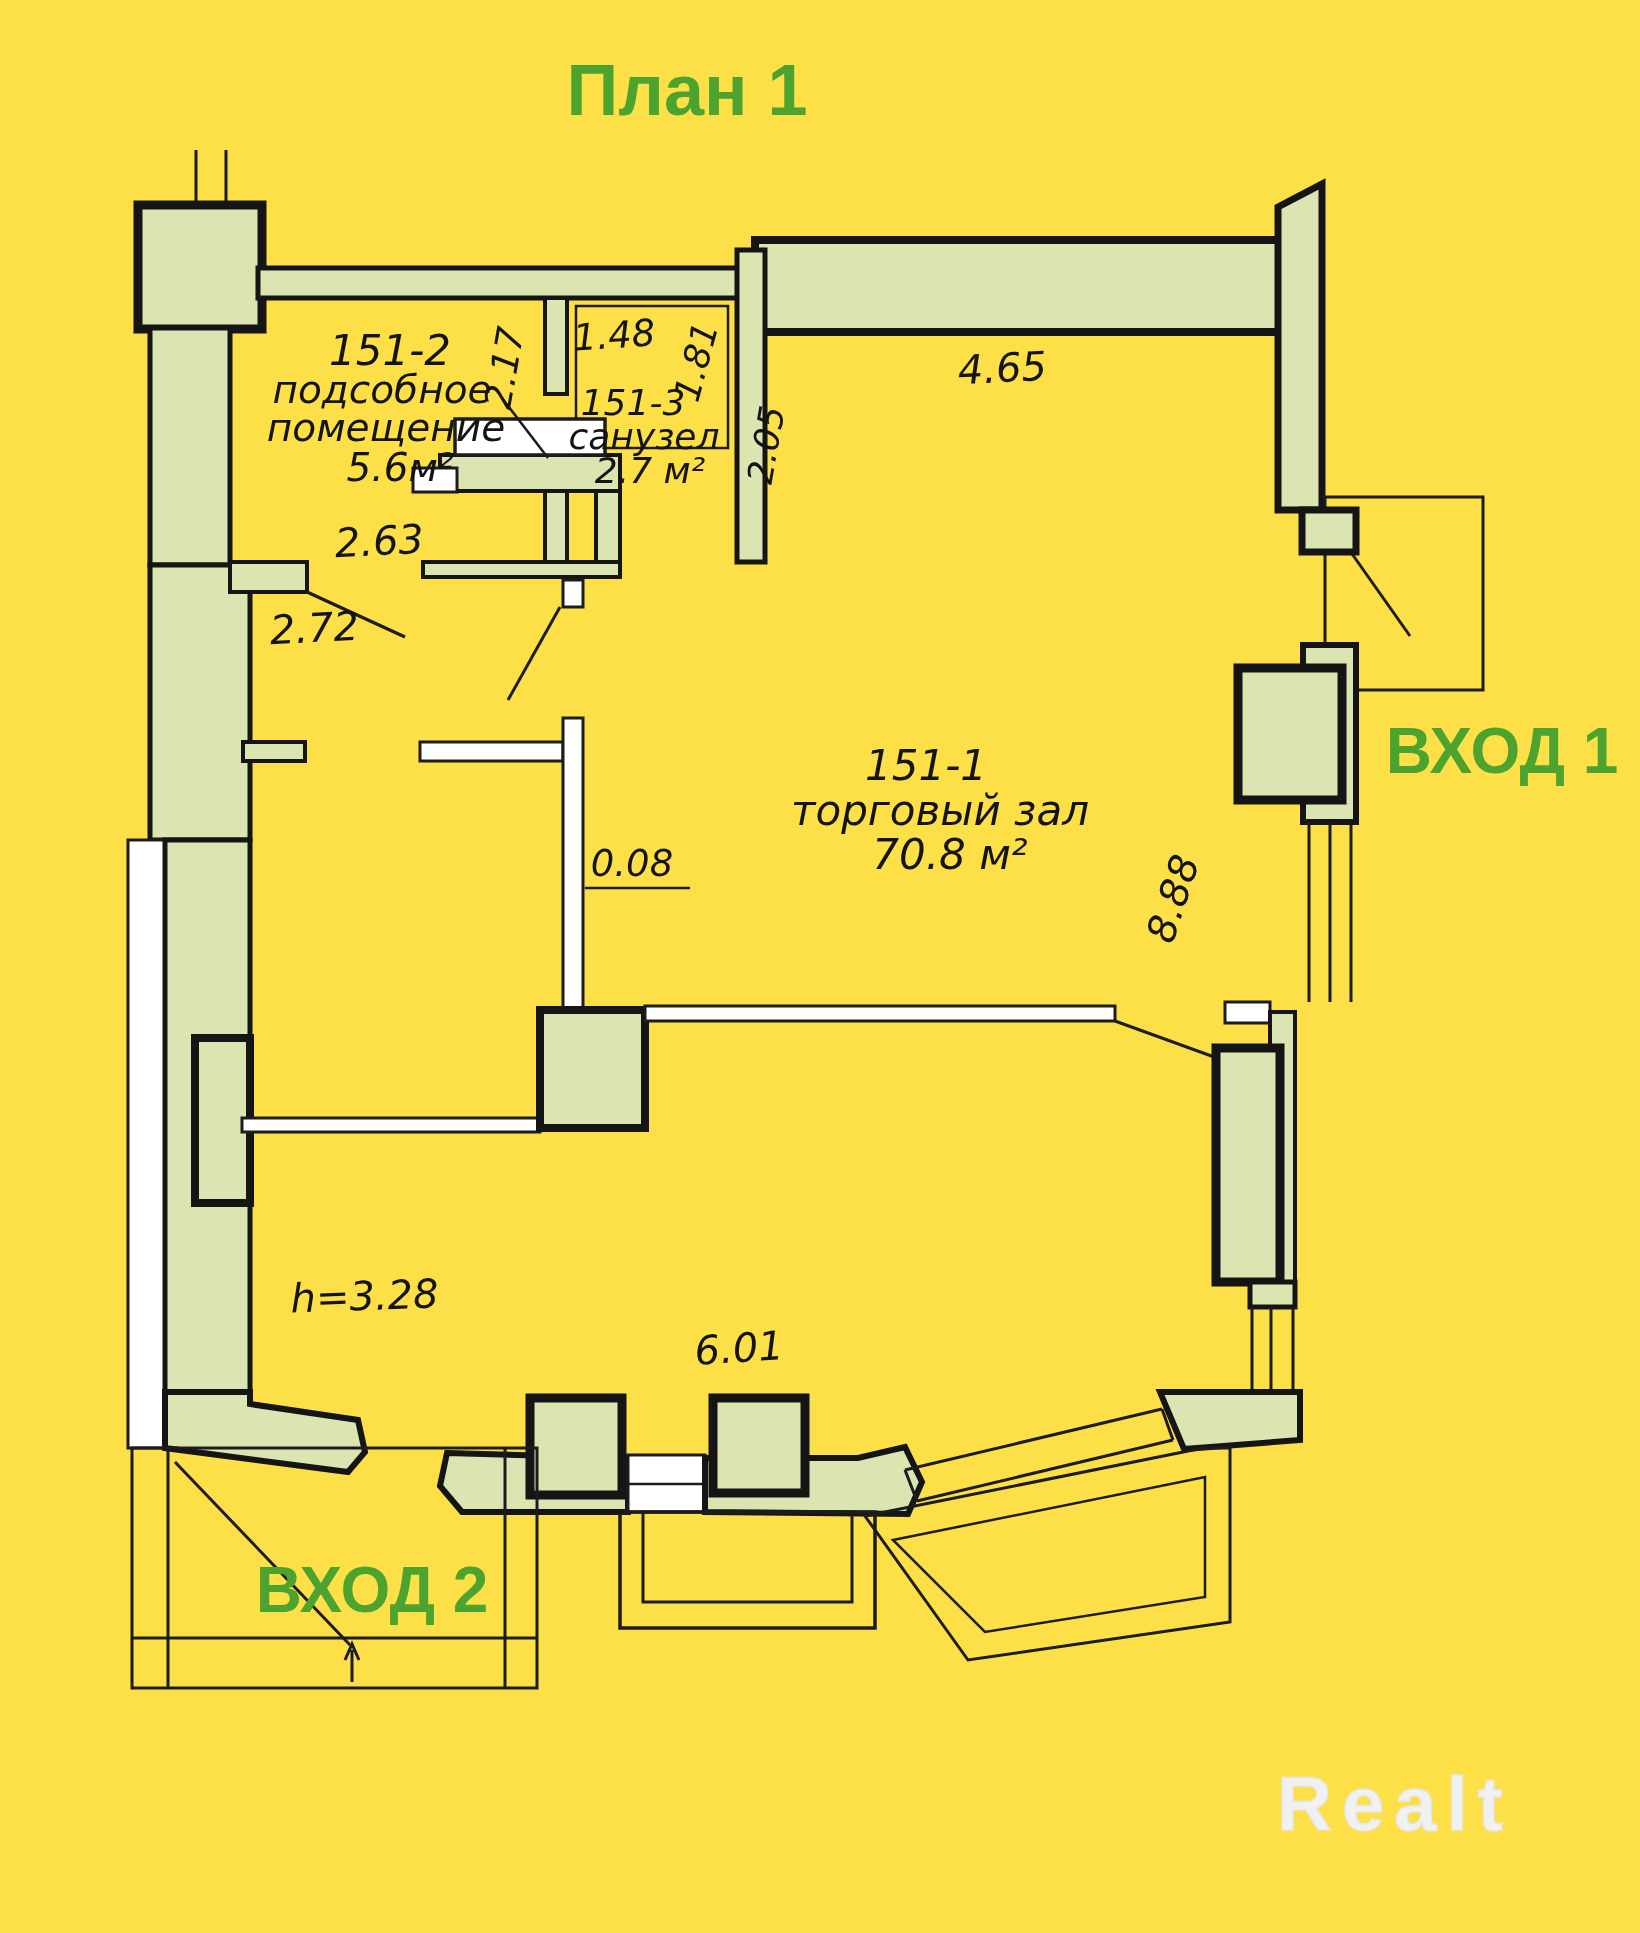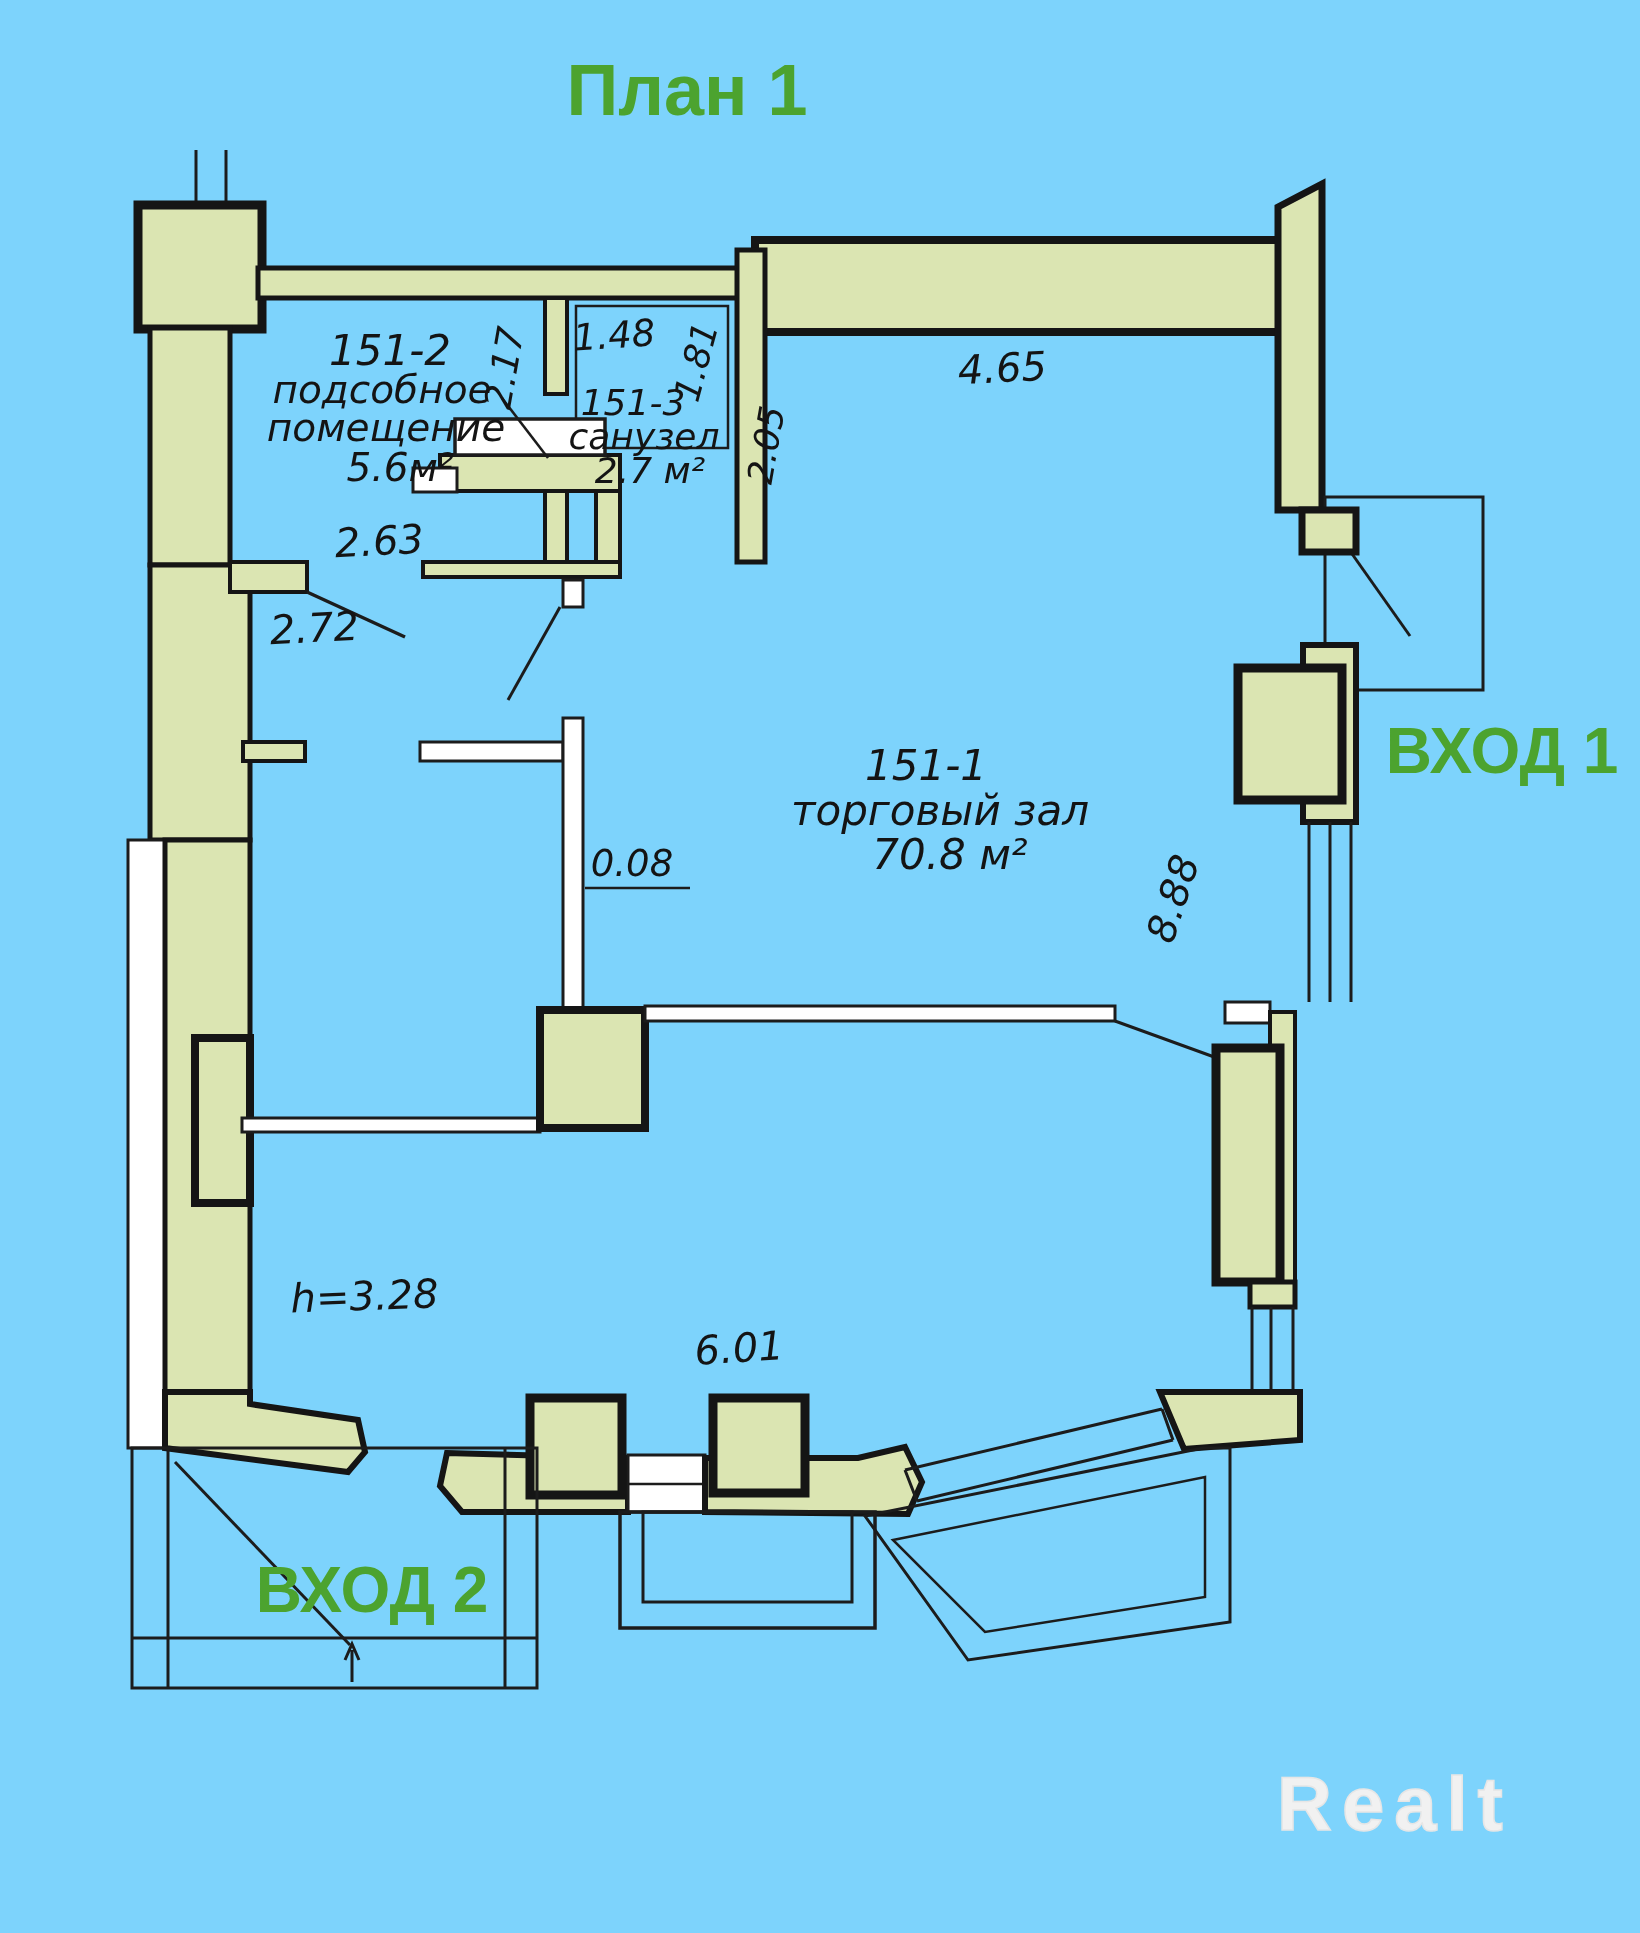--- a/index.html
+++ b/index.html
@@ -1,16 +1,16 @@
 <!DOCTYPE html>
 <html><head>
 <meta charset="utf-8">
 <style>
   html,body{margin:0;padding:0;background:#ffffff;}
-  .page{position:relative;width:1640px;height:1933px;background:#7dd3fc;overflow:hidden;}
+  .page{position:relative;width:1640px;height:1933px;background:#fde047;overflow:hidden;}
   svg{display:block;}
   .wall{fill:#dbe5b2;stroke:#151515;}
   .thin{fill:none;stroke:#1c1c1c;}
   .whitebox{fill:#ffffff;stroke:#1c1c1c;}
   .ln{stroke:#1c1c1c;fill:none;}
   .dim{font-family:"DejaVu Sans",sans-serif;font-style:italic;fill:#141414;}
   .green-label{font-family:"Liberation Sans",sans-serif;font-weight:bold;fill:#4ca32f;}
   .watermark{font-family:"Liberation Sans",sans-serif;font-weight:bold;fill:#f1f1f1;stroke:#e6e6e6;stroke-width:1.5px;letter-spacing:10px;}
 </style>
 </head>

